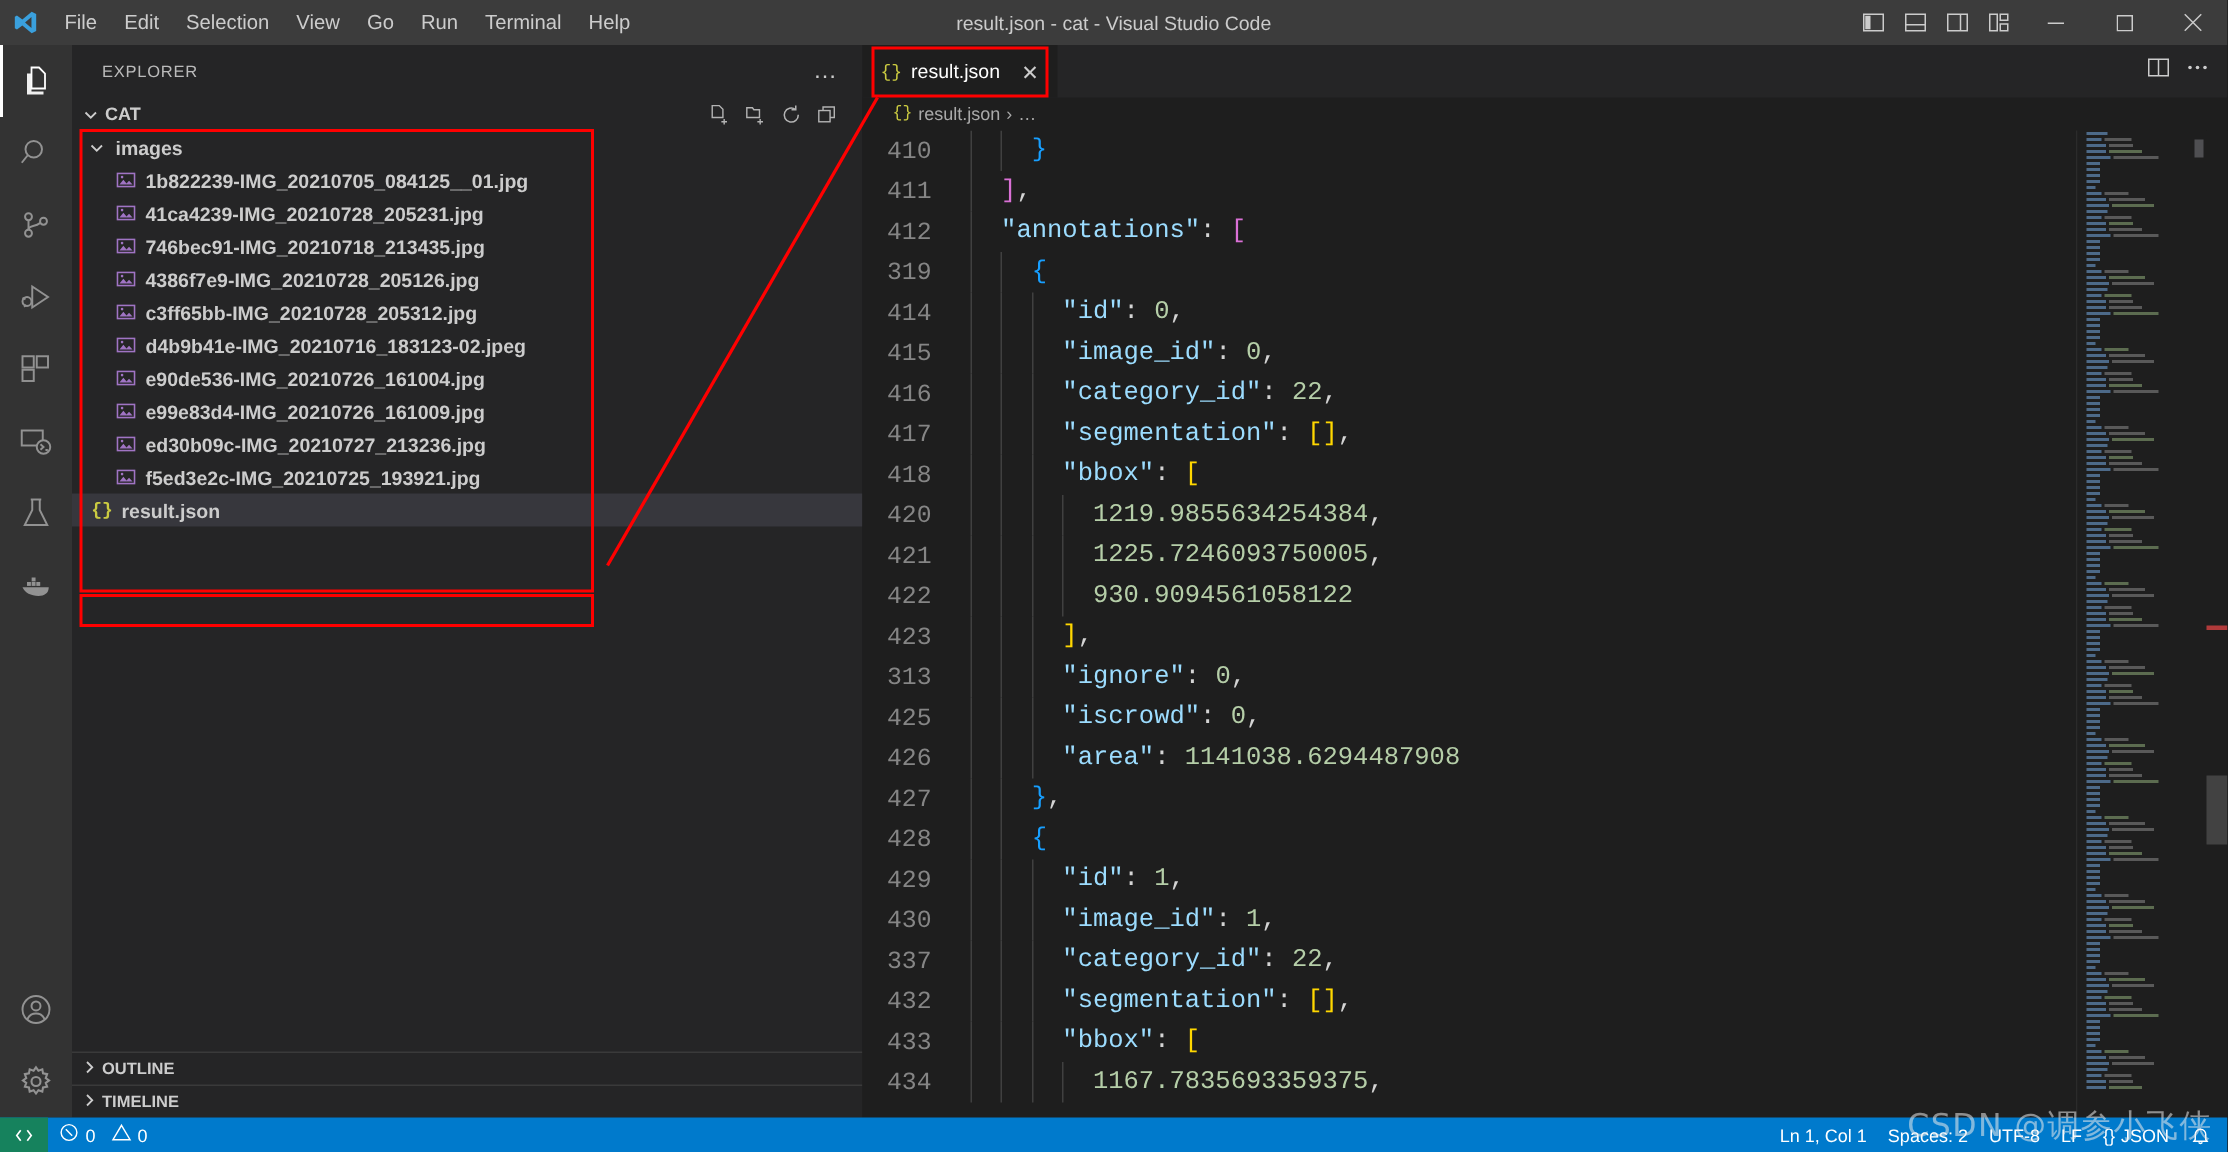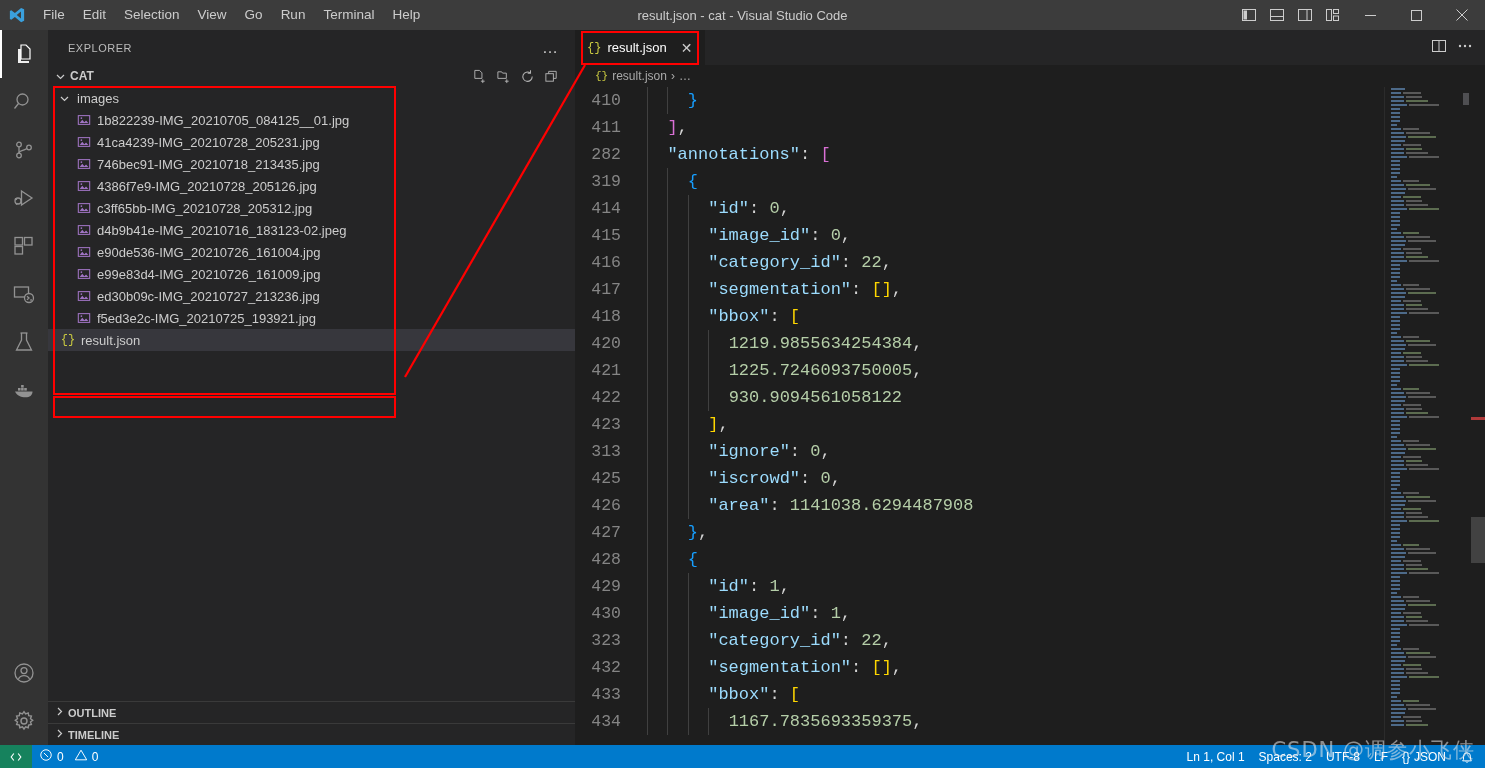--- a/index.html
+++ b/index.html
@@ -53,21 +53,21 @@
     padding: 0 8px 0 20px; font-size: 11px; letter-spacing: .5px; color: #bbbbbb;
   }
   #sidebar-dots { color: #cccccc; font-size: 16px; letter-spacing: 1px; padding: 0 8px; }
   #folder-row {
     height: 22px; display: flex; align-items: center; padding: 0 8px 0 4px;
     font-size: 12px; font-weight: bold; color: #cccccc; justify-content: space-between;
   }
   #folder-left { display: flex; align-items: center; gap: 2px; }
   #folder-actions { display: flex; align-items: center; gap: 9px; padding-right: 8px; }
   .fa-btn { opacity: .85; display: flex; }
-  .tree { font-size: 13px; }
+  .tree { font-size: 13px; font-weight: bold; }
   .tree-row {
     height: 22px; display: flex; align-items: center; gap: 5px;
     color: #cccccc; white-space: nowrap; cursor: pointer;
   }
   .tree-row.selected { background: #37373d; }
   .tw-chevron { width: 16px; display: flex; align-items: center; justify-content: center; }
   .file-icon { width: 16px; height: 16px; display: flex; align-items: center; justify-content: center; flex: 0 0 16px; }
   .depth1 { padding-left: 8px; }
   .depth2 { padding-left: 28px; }
   .depth1b { padding-left: 12px; }
@@ -517,39 +517,39 @@
     <div id="breadcrumb">
       <span class="json-brace">{}</span>
       <span>result.json</span>
       <span>›</span>
       <span>…</span>
     </div>
 
     <div id="codearea">
         <div class="code-line"><span class="lnum">410</span><span class="ctext"><span class="ind-guide"></span><span>  </span><span class="ind-guide"></span><span>  </span><span class="br-b">}</span></span></div>
         <div class="code-line"><span class="lnum">411</span><span class="ctext"><span class="ind-guide"></span><span>  </span><span class="br-p">]</span><span class="p">,</span></span></div>
-        <div class="code-line"><span class="lnum">282</span><span class="ctext"><span class="ind-guide"></span><span>  </span><span class="k">"annotations"</span><span class="p">: </span><span class="br-p">[</span></span></div>
+        <div class="code-line"><span class="lnum">412</span><span class="ctext"><span class="ind-guide"></span><span>  </span><span class="k">"annotations"</span><span class="p">: </span><span class="br-p">[</span></span></div>
         <div class="code-line"><span class="lnum">319</span><span class="ctext"><span class="ind-guide"></span><span>  </span><span class="ind-guide"></span><span>  </span><span class="br-b">{</span></span></div>
         <div class="code-line"><span class="lnum">414</span><span class="ctext"><span class="ind-guide"></span><span>  </span><span class="ind-guide"></span><span>  </span><span class="ind-guide"></span><span>  </span><span class="k">"id"</span><span class="p">: </span><span class="num">0</span><span class="p">,</span></span></div>
         <div class="code-line"><span class="lnum">415</span><span class="ctext"><span class="ind-guide"></span><span>  </span><span class="ind-guide"></span><span>  </span><span class="ind-guide"></span><span>  </span><span class="k">"image_id"</span><span class="p">: </span><span class="num">0</span><span class="p">,</span></span></div>
         <div class="code-line"><span class="lnum">416</span><span class="ctext"><span class="ind-guide"></span><span>  </span><span class="ind-guide"></span><span>  </span><span class="ind-guide"></span><span>  </span><span class="k">"category_id"</span><span class="p">: </span><span class="num">22</span><span class="p">,</span></span></div>
         <div class="code-line"><span class="lnum">417</span><span class="ctext"><span class="ind-guide"></span><span>  </span><span class="ind-guide"></span><span>  </span><span class="ind-guide"></span><span>  </span><span class="k">"segmentation"</span><span class="p">: </span><span class="br-y">[]</span><span class="p">,</span></span></div>
         <div class="code-line"><span class="lnum">418</span><span class="ctext"><span class="ind-guide"></span><span>  </span><span class="ind-guide"></span><span>  </span><span class="ind-guide"></span><span>  </span><span class="k">"bbox"</span><span class="p">: </span><span class="br-y">[</span></span></div>
         <div class="code-line"><span class="lnum">420</span><span class="ctext"><span class="ind-guide"></span><span>  </span><span class="ind-guide"></span><span>  </span><span class="ind-guide"></span><span>  </span><span class="ind-guide"></span><span>  </span><span class="num">1219.9855634254384</span><span class="p">,</span></span></div>
         <div class="code-line"><span class="lnum">421</span><span class="ctext"><span class="ind-guide"></span><span>  </span><span class="ind-guide"></span><span>  </span><span class="ind-guide"></span><span>  </span><span class="ind-guide"></span><span>  </span><span class="num">1225.7246093750005</span><span class="p">,</span></span></div>
         <div class="code-line"><span class="lnum">422</span><span class="ctext"><span class="ind-guide"></span><span>  </span><span class="ind-guide"></span><span>  </span><span class="ind-guide"></span><span>  </span><span class="ind-guide"></span><span>  </span><span class="num">930.9094561058122</span></span></div>
         <div class="code-line"><span class="lnum">423</span><span class="ctext"><span class="ind-guide"></span><span>  </span><span class="ind-guide"></span><span>  </span><span class="ind-guide"></span><span>  </span><span class="br-y">]</span><span class="p">,</span></span></div>
         <div class="code-line"><span class="lnum">313</span><span class="ctext"><span class="ind-guide"></span><span>  </span><span class="ind-guide"></span><span>  </span><span class="ind-guide"></span><span>  </span><span class="k">"ignore"</span><span class="p">: </span><span class="num">0</span><span class="p">,</span></span></div>
         <div class="code-line"><span class="lnum">425</span><span class="ctext"><span class="ind-guide"></span><span>  </span><span class="ind-guide"></span><span>  </span><span class="ind-guide"></span><span>  </span><span class="k">"iscrowd"</span><span class="p">: </span><span class="num">0</span><span class="p">,</span></span></div>
         <div class="code-line"><span class="lnum">426</span><span class="ctext"><span class="ind-guide"></span><span>  </span><span class="ind-guide"></span><span>  </span><span class="ind-guide"></span><span>  </span><span class="k">"area"</span><span class="p">: </span><span class="num">1141038.6294487908</span></span></div>
         <div class="code-line"><span class="lnum">427</span><span class="ctext"><span class="ind-guide"></span><span>  </span><span class="ind-guide"></span><span>  </span><span class="br-b">}</span><span class="p">,</span></span></div>
         <div class="code-line"><span class="lnum">428</span><span class="ctext"><span class="ind-guide"></span><span>  </span><span class="ind-guide"></span><span>  </span><span class="br-b">{</span></span></div>
         <div class="code-line"><span class="lnum">429</span><span class="ctext"><span class="ind-guide"></span><span>  </span><span class="ind-guide"></span><span>  </span><span class="ind-guide"></span><span>  </span><span class="k">"id"</span><span class="p">: </span><span class="num">1</span><span class="p">,</span></span></div>
         <div class="code-line"><span class="lnum">430</span><span class="ctext"><span class="ind-guide"></span><span>  </span><span class="ind-guide"></span><span>  </span><span class="ind-guide"></span><span>  </span><span class="k">"image_id"</span><span class="p">: </span><span class="num">1</span><span class="p">,</span></span></div>
-        <div class="code-line"><span class="lnum">323</span><span class="ctext"><span class="ind-guide"></span><span>  </span><span class="ind-guide"></span><span>  </span><span class="ind-guide"></span><span>  </span><span class="k">"category_id"</span><span class="p">: </span><span class="num">22</span><span class="p">,</span></span></div>
+        <div class="code-line"><span class="lnum">337</span><span class="ctext"><span class="ind-guide"></span><span>  </span><span class="ind-guide"></span><span>  </span><span class="ind-guide"></span><span>  </span><span class="k">"category_id"</span><span class="p">: </span><span class="num">22</span><span class="p">,</span></span></div>
         <div class="code-line"><span class="lnum">432</span><span class="ctext"><span class="ind-guide"></span><span>  </span><span class="ind-guide"></span><span>  </span><span class="ind-guide"></span><span>  </span><span class="k">"segmentation"</span><span class="p">: </span><span class="br-y">[]</span><span class="p">,</span></span></div>
         <div class="code-line"><span class="lnum">433</span><span class="ctext"><span class="ind-guide"></span><span>  </span><span class="ind-guide"></span><span>  </span><span class="ind-guide"></span><span>  </span><span class="k">"bbox"</span><span class="p">: </span><span class="br-y">[</span></span></div>
         <div class="code-line"><span class="lnum">434</span><span class="ctext"><span class="ind-guide"></span><span>  </span><span class="ind-guide"></span><span>  </span><span class="ind-guide"></span><span>  </span><span class="ind-guide"></span><span>  </span><span class="num">1167.7835693359375</span><span class="p">,</span></span></div>
       </div>
 
     <div id="mm-sep"></div>
     <div id="minimap">
       <div id="mm-slider"></div>
     <div class="mm-line">
           <div class="mm-b" style="width: 14px;"></div>

